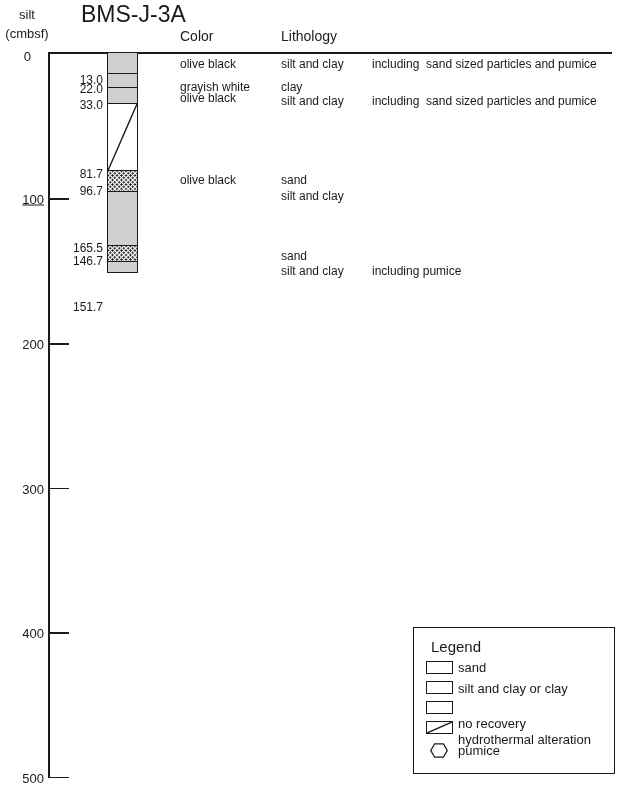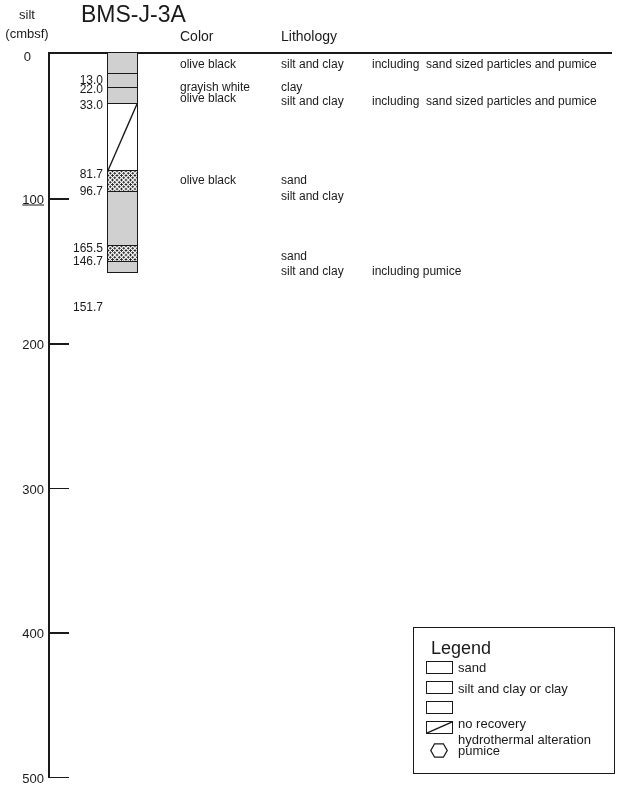--- a/index.html
+++ b/index.html
@@ -24,21 +24,21 @@
     background-image:radial-gradient(#262626 1px, transparent 1.2px),
                      radial-gradient(#262626 1px, transparent 1.2px);
     background-size:4.5px 4.5px;
     background-position:0 0, 2.25px 2.25px;
   }
   .diag{position:absolute;inset:0;width:100%;height:100%;display:block}
   .bound-label{position:absolute;font-size:12px;transform:translateY(-50%);text-align:right}
   .ann{position:absolute;font-size:12px;white-space:pre;transform:translateY(-50%)}
   .legend-box{position:absolute;left:413px;top:627px;width:202px;height:147px;
     border:1.6px solid #1a1a1a;background:#fff;box-sizing:border-box}
-  .legend-title{position:absolute;left:431px;top:638px;font-size:18px}
+  .legend-title{position:absolute;left:431px;top:638px;font-size:15px}
   .legend-swatch{position:absolute;left:426px;width:27px;height:13px;
     border:1.4px solid #1a1a1a;box-sizing:border-box;background:#fff}
   .legend-label{position:absolute;left:458px;font-size:13px;transform:translateY(-50%);white-space:nowrap}
   .pumice-svg{position:absolute;left:430px;width:18px;height:15px}
 </style>
 </head>
 <body>
 
 <div class="title">BMS-J-3A</div>
 <div class="axis-label">

